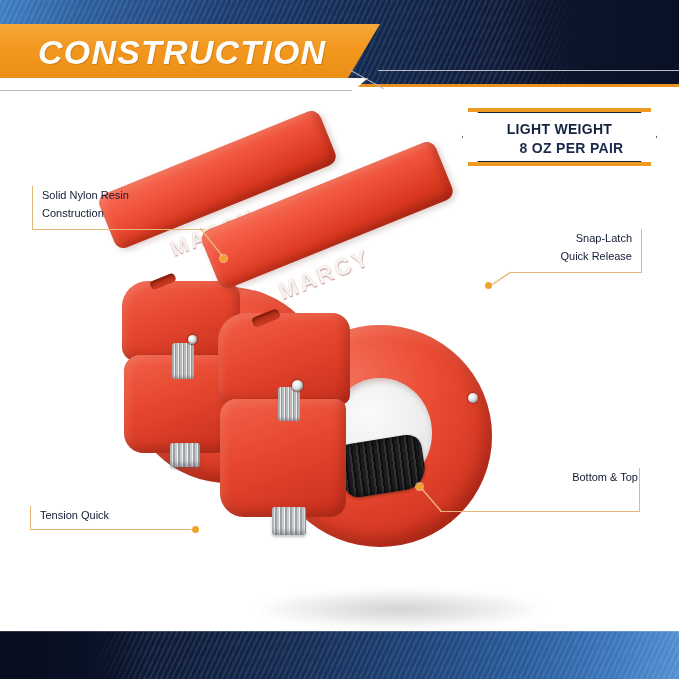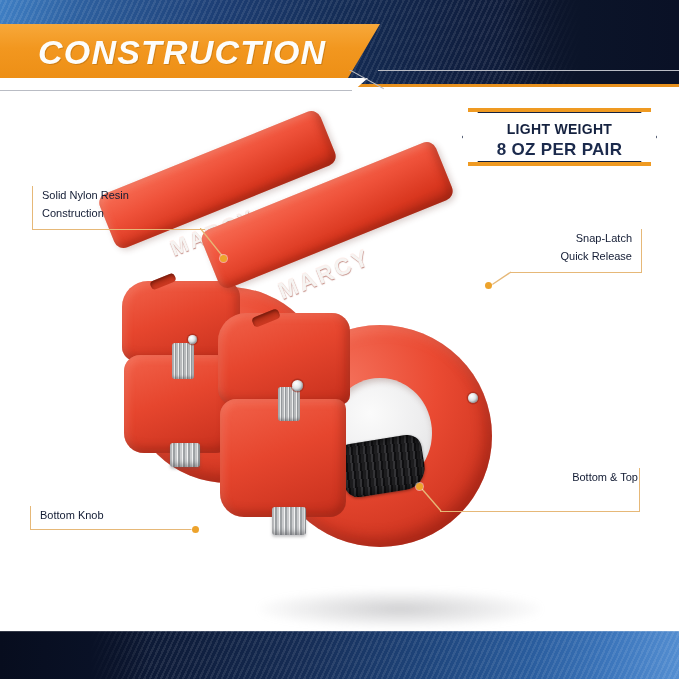--- a/index.html
+++ b/index.html
@@ -81,22 +81,22 @@
     position:absolute; left:0; top:4px; width:195px; height:50px;
     background:#ffffff;
     border:1.6px solid #14213f;
     clip-path: polygon(16px 0, 179px 0, 195px 25px, 179px 50px, 16px 50px, 0 25px);
   }
   .badge-title {
     position:absolute; left:0; top:13px; width:195px; text-align:center;
     font-size:14px; font-weight:bold; color:#14213f; letter-spacing:.3px;
   }
   .badge-sub {
-    position:absolute; left:0; top:32px; width:195px; text-align:center;
-    font-size:17px; font-weight:bold; color:#1b2a4c; letter-spacing:.3px;
+    position:absolute; left:12px; top:32px; width:195px; text-align:center;
+    font-size:14px; font-weight:bold; color:#1b2a4c; letter-spacing:.3px;
   }
 
   
   .callout-text { position:absolute; color:#121b33; font-size:11px; line-height:18px; white-space:nowrap; }
   .callout-text .ln { display:block; }
   .lead { position:absolute; background:#e6b878; }
   .lead.h { height:1.4px; }
   .lead.v { width:1.4px; }
   .dot {
     position:absolute; width:7px; height:7px; border-radius:50%;
@@ -274,21 +274,21 @@
     <span class="ln">Bottom &amp; Top</span>
   </div>
   <div class="lead v" style="left:639px; top:468px; height:44px;"></div>
   <div class="lead h" style="left:440px; top:511px; width:200px;"></div>
   <svg style="position:absolute; left:418px; top:485px; width:26px; height:30px;">
     <line x1="23" y1="26" x2="4" y2="4" stroke="#e6b878" stroke-width="1.4"></line>
   </svg>
   <div class="dot" style="left:416px; top:483px;"></div>
 
   <div class="callout-text" style="left:40px; top:506px; text-align:left;">
-    <span class="ln">Bottom Knob</span>
+    <span class="ln">Tension Quick</span>
   </div>
   <div class="lead v" style="left:30px; top:506px; height:24px;"></div>
   <div class="lead h" style="left:30px; top:529px; width:166px;"></div>
   <div class="dot" style="left:192px; top:526px;"></div>
 
   <div class="band-bottom-2"></div>
   <div class="band-bottom-dark"></div>
   <div class="band-bottom-top-rule"></div>
 
 </div>

